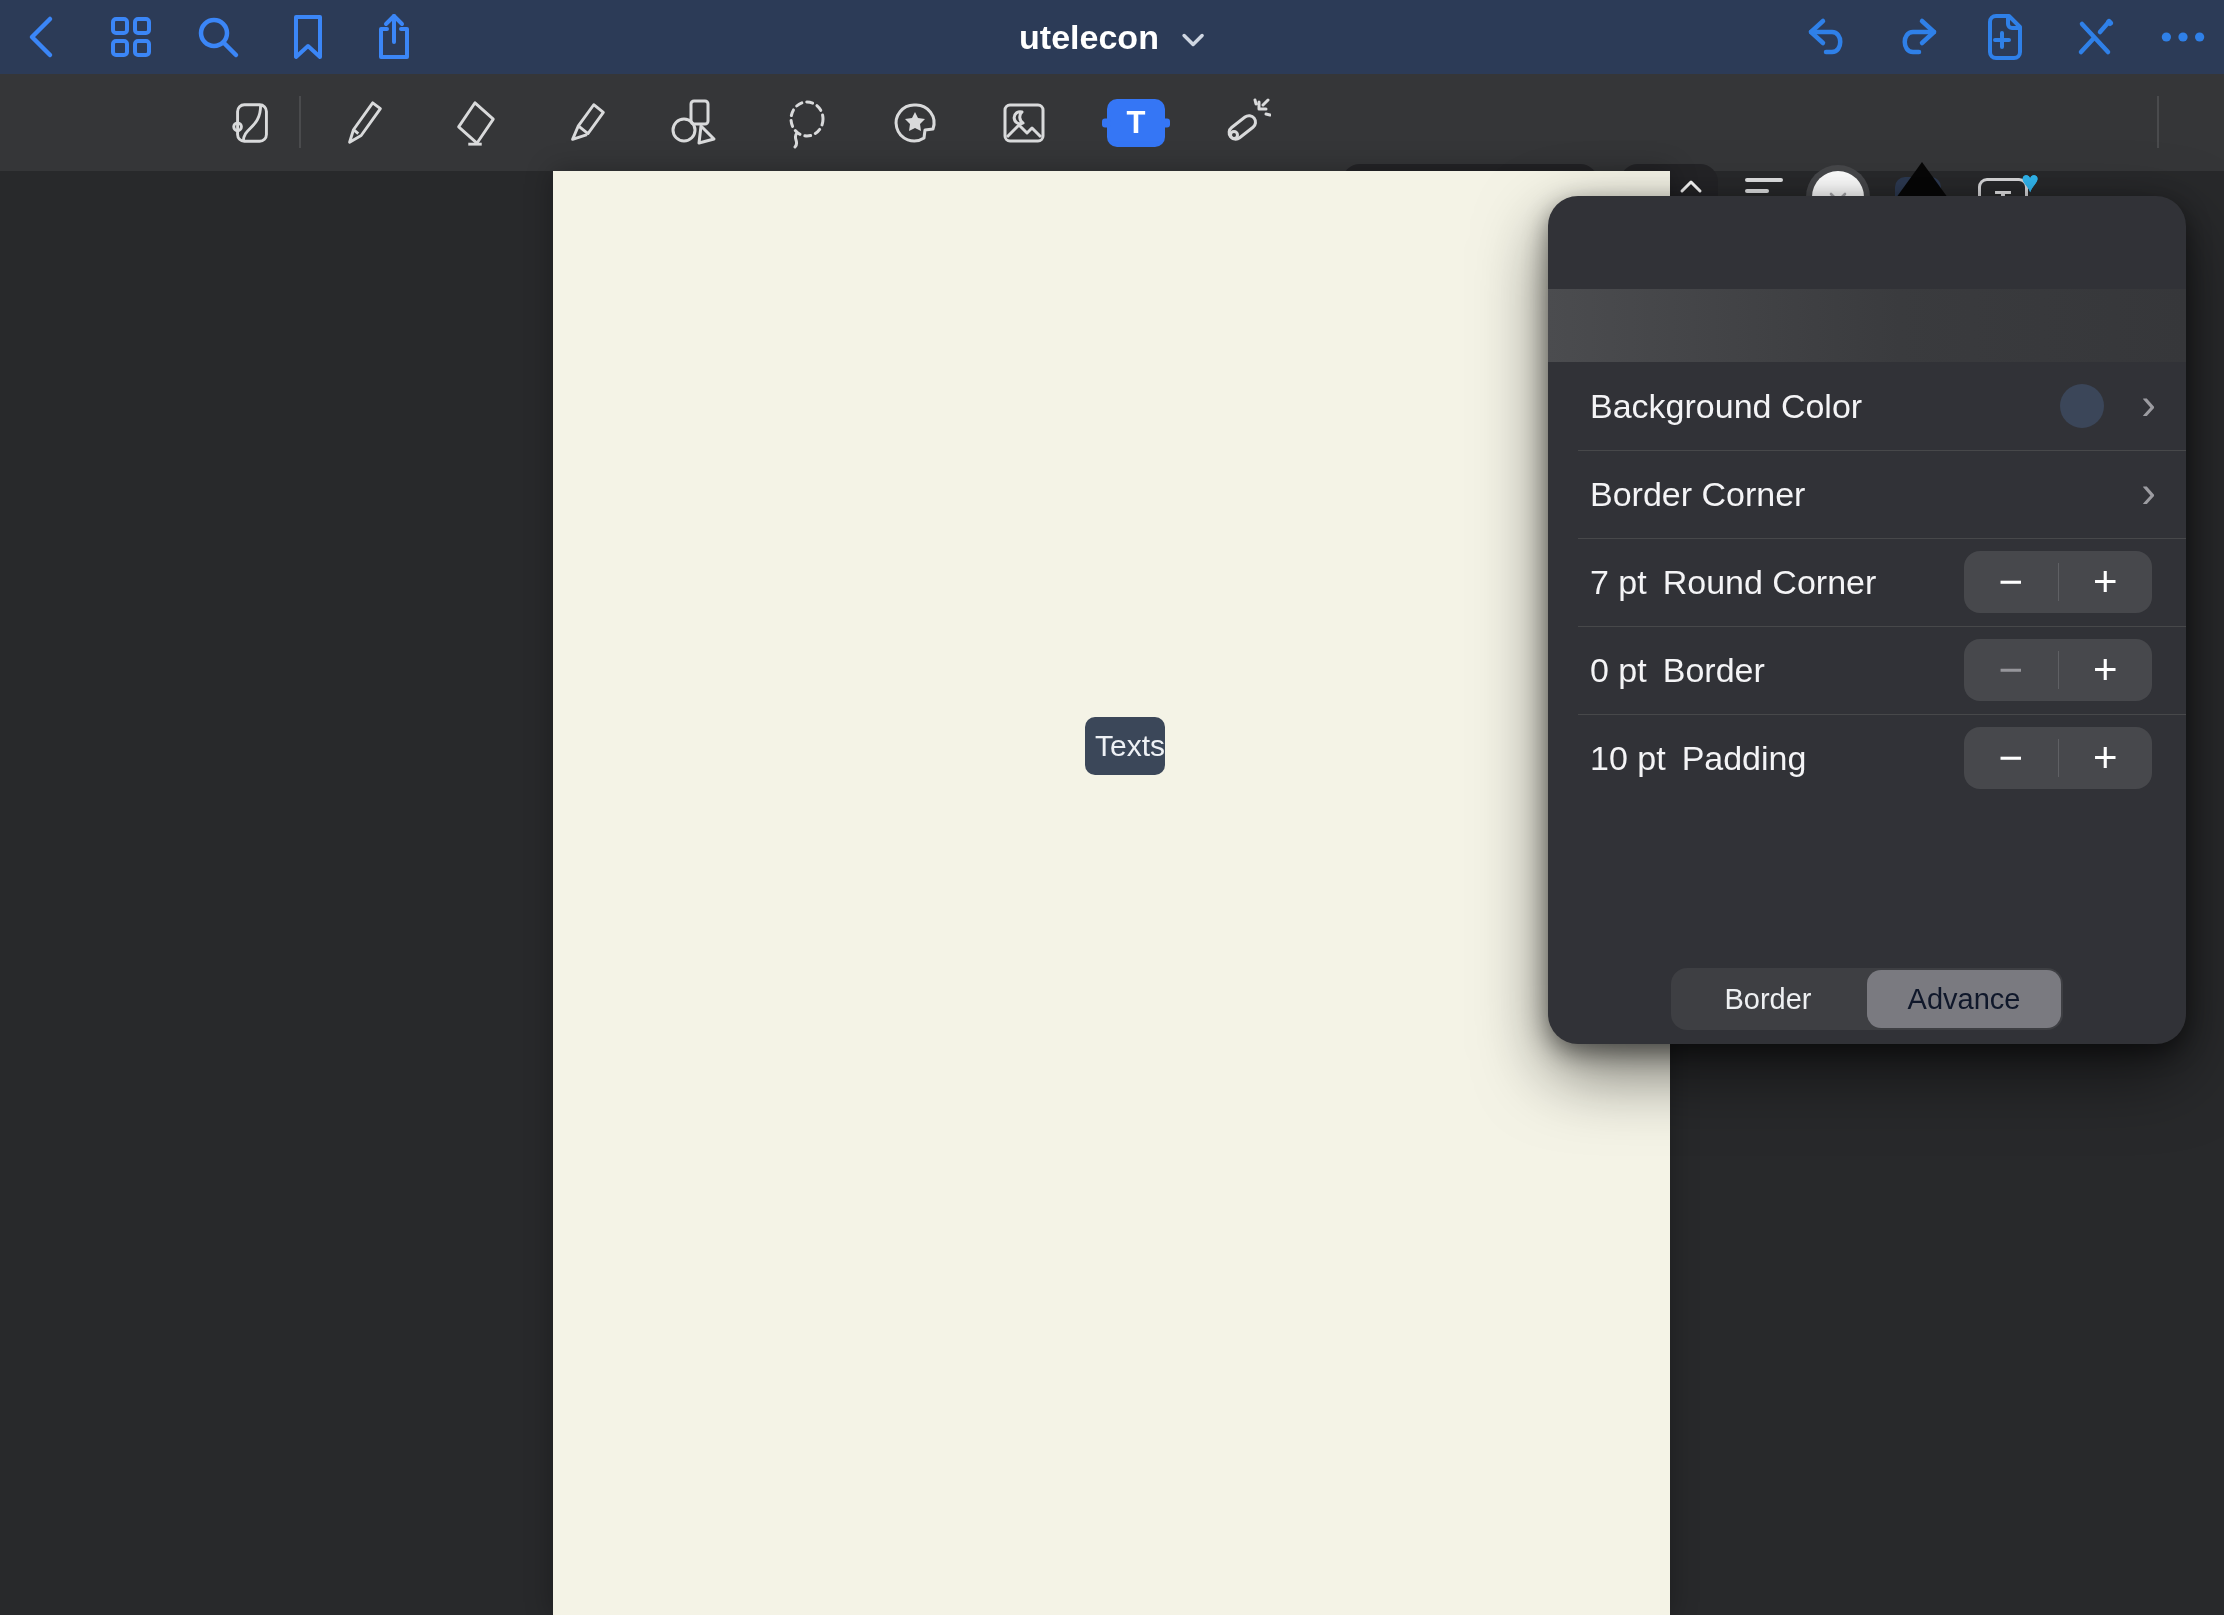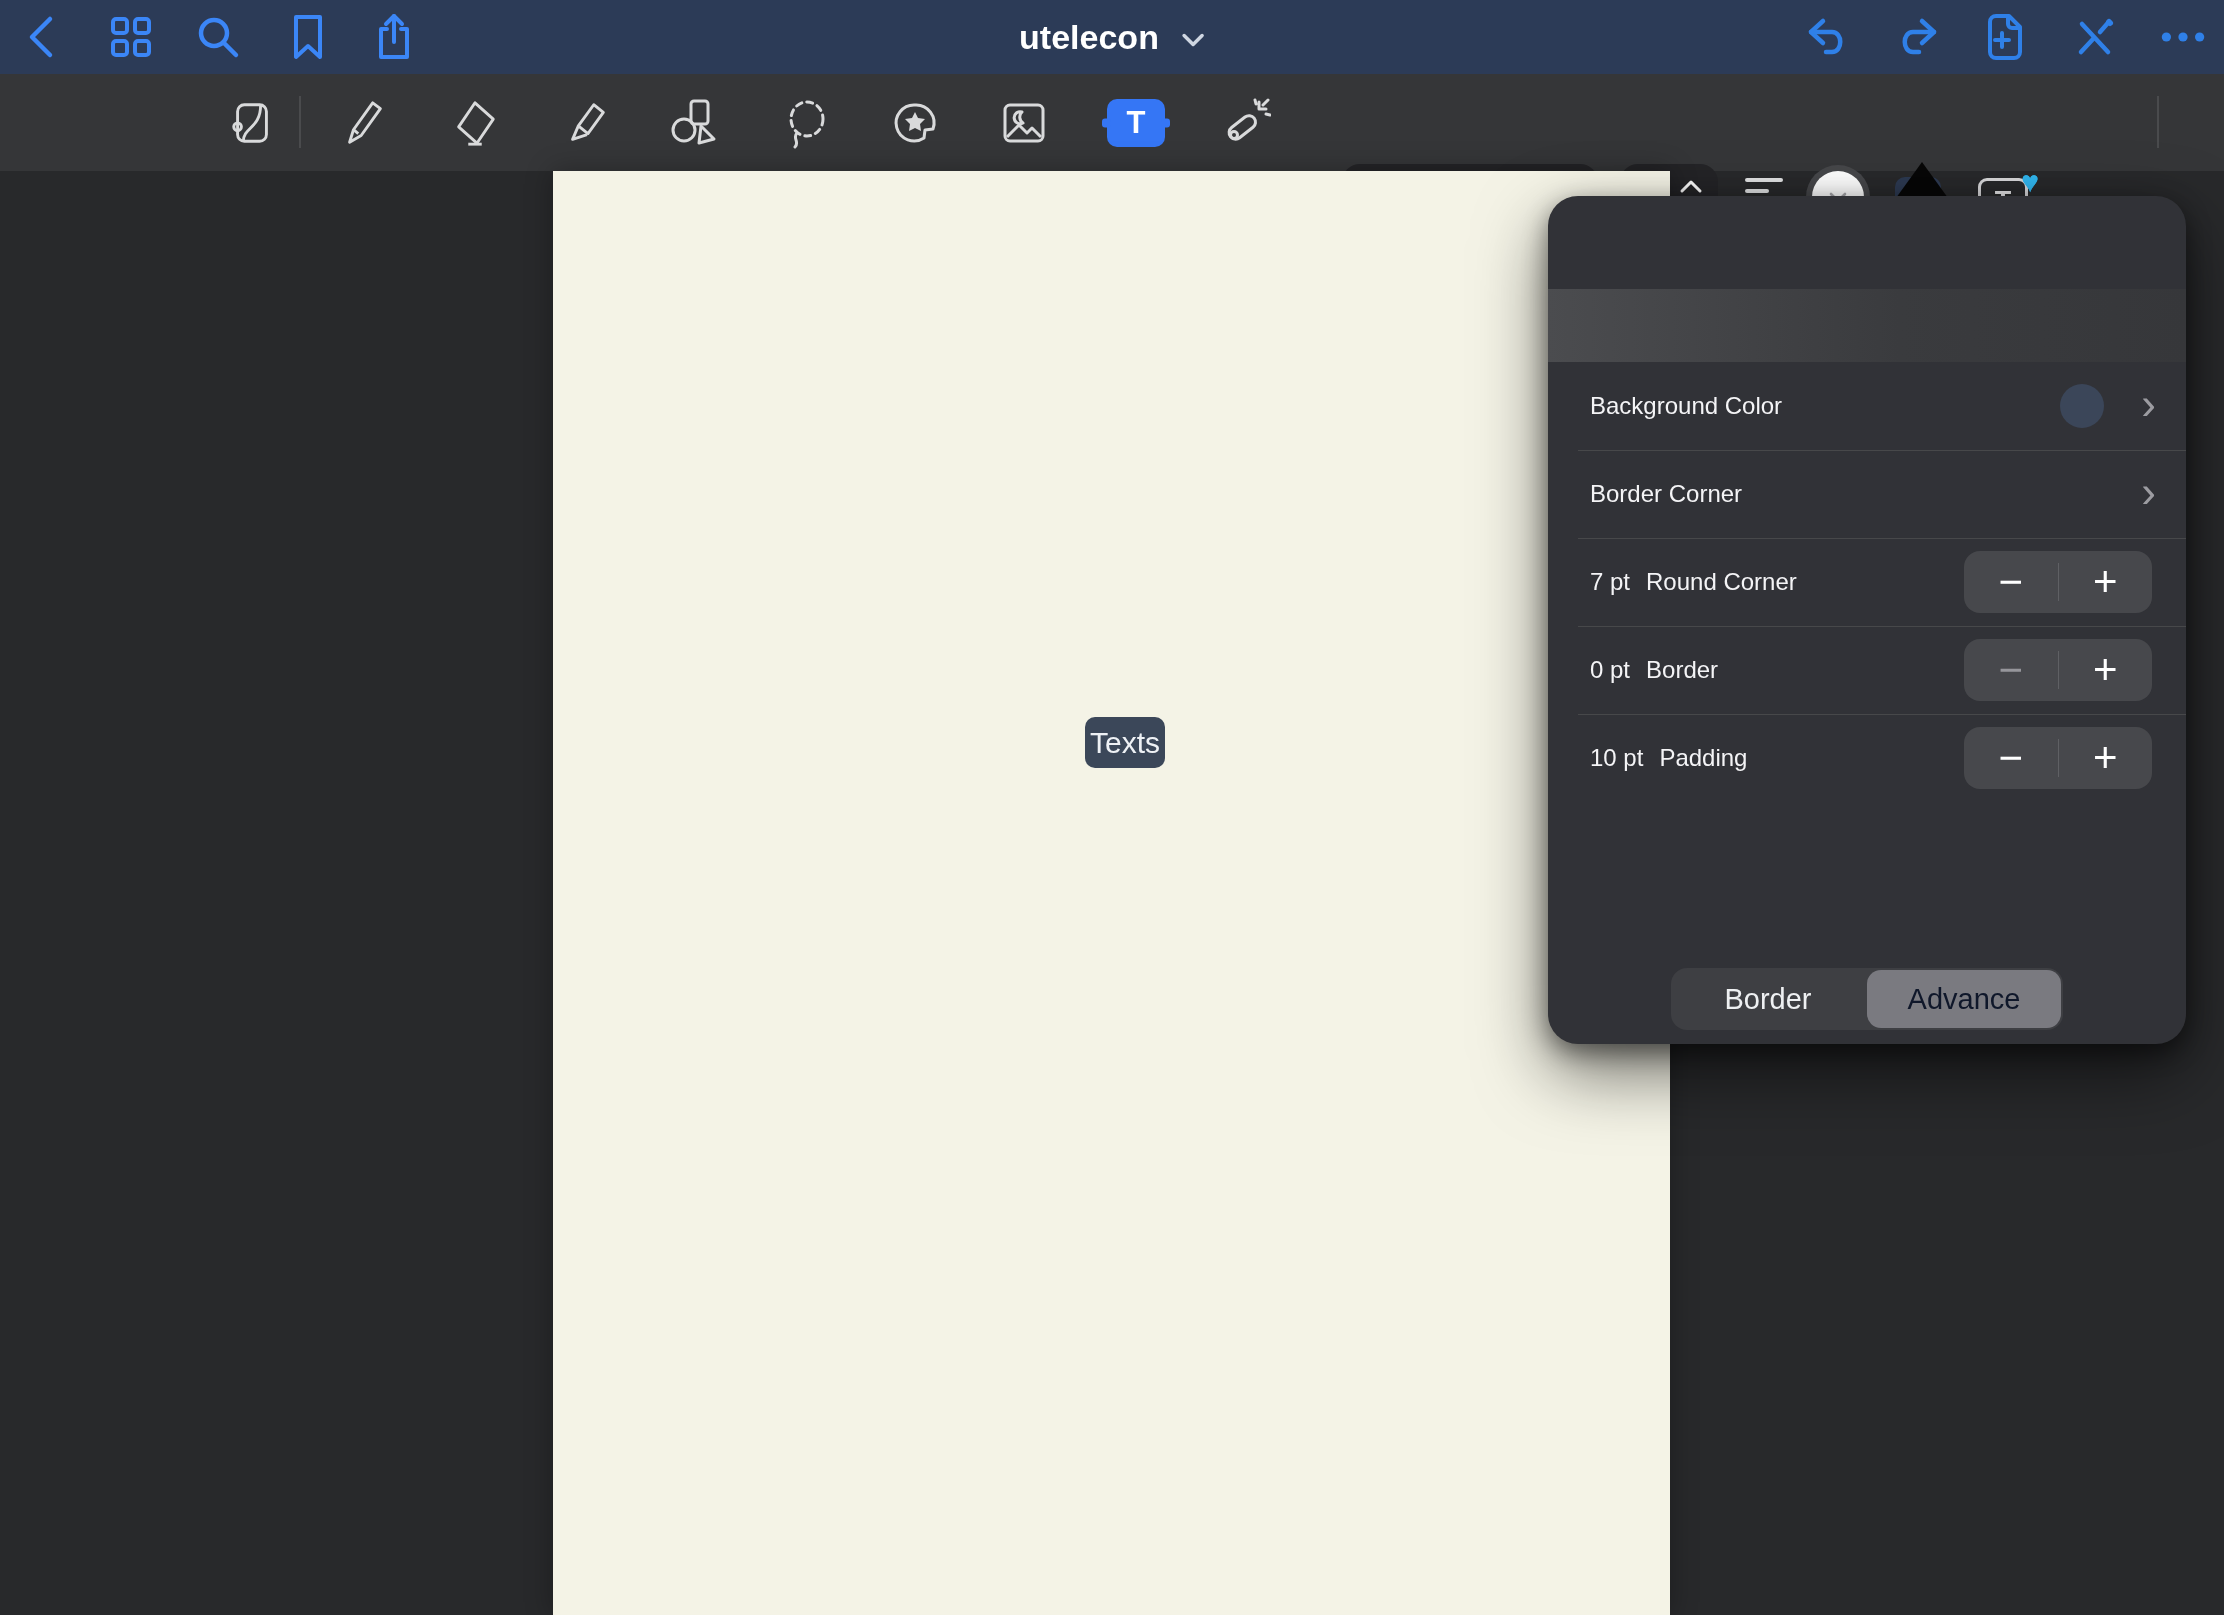--- a/index.html
+++ b/index.html
@@ -43,39 +43,39 @@
   .bg-swatch{position:absolute;left:1895px;top:103px;width:46px;height:40px;border-radius:10px;
     background:#2d3a52;cursor:pointer;}
   .tboxstyle-btn{position:absolute;left:1978px;top:104px;width:44px;height:40px;
     border:3px solid #d9d9db;border-radius:9px;display:flex;align-items:center;justify-content:center;
     color:#e8e8ea;font-size:27px;font-weight:700;cursor:pointer;}
   .tboxstyle-btn .heart{position:absolute;right:-14px;top:-16px;font-size:30px;color:#31b7f0;
     text-shadow:0 0 0 #31b7f0;}
   
   .page{position:absolute;left:553px;top:171px;width:1117px;height:1444px;background:#f4f3e6;
     box-shadow:0 0 26px rgba(0,0,0,.30);}
-  .textbox{position:absolute;left:1085px;top:717px;width:80px;height:51px;background:#3b4759;
-    border-radius:10px;display:flex;align-items:center;justify-content:center;
+  .textbox{position:absolute;left:1085px;top:717px;width:80px;height:58px;background:#3b4759;
+    border-radius:10px;display:flex;align-items:center;justify-content:flex-end;
     color:#eef1f5;font-size:30px;cursor:pointer;}
   
   .popover-arrow{position:absolute;left:1896px;top:162px;width:0;height:0;
     border-left:26px solid transparent;border-right:26px solid transparent;
     border-bottom:36px solid #070707;}
   .panel{position:absolute;left:1548px;top:196px;width:638px;height:848px;background:#313237;
     border-radius:30px;box-shadow:0 28px 70px rgba(0,0,0,.55),0 8px 24px rgba(0,0,0,.45);}
   .panel-header{position:absolute;left:0;top:0;width:100%;height:93px;background:#070707;
     border-radius:30px 30px 0 0;display:flex;align-items:center;justify-content:center;
     color:#ffffff;font-size:33px;font-weight:700;}
   .panel-preview{position:absolute;left:0;top:93px;width:100%;height:73px;
     background:linear-gradient(90deg,#4b4c4f 0%,#3a3b3e 55%,#36373a 100%);}
   .rows{position:absolute;left:0;top:166px;width:100%;}
   .row{position:relative;height:88px;}
   .row .sep{position:absolute;left:30px;right:0;top:0;height:1px;background:#47484a;}
   .row-label{position:absolute;left:42px;top:50%;transform:translateY(-50%);
-    display:flex;align-items:center;gap:16px;color:#f4f4f6;font-size:24px;}
+    display:flex;align-items:center;gap:16px;color:#f4f4f6;font-size:34px;}
   .row-chevron{position:absolute;right:30px;top:50%;transform:translateY(-54%);
     color:#9c9ca1;font-size:44px;font-weight:400;line-height:1;}
   .row-swatch{position:absolute;right:82px;top:50%;transform:translateY(-50%);
     width:44px;height:44px;border-radius:50%;background:#3b4659;cursor:pointer;}
   .stepper{position:absolute;right:34px;top:50%;transform:translateY(-50%);
     width:188px;height:62px;background:#47484c;border-radius:16px;display:flex;}
   .stepper .half{flex:1;display:flex;align-items:center;justify-content:center;
     color:#ffffff;font-size:42px;font-weight:300;cursor:pointer;line-height:0;}
   .stepper .half.dim{color:#96969b;}
   .stepper .divider{width:1px;height:38px;align-self:center;background:#5f6064;}

